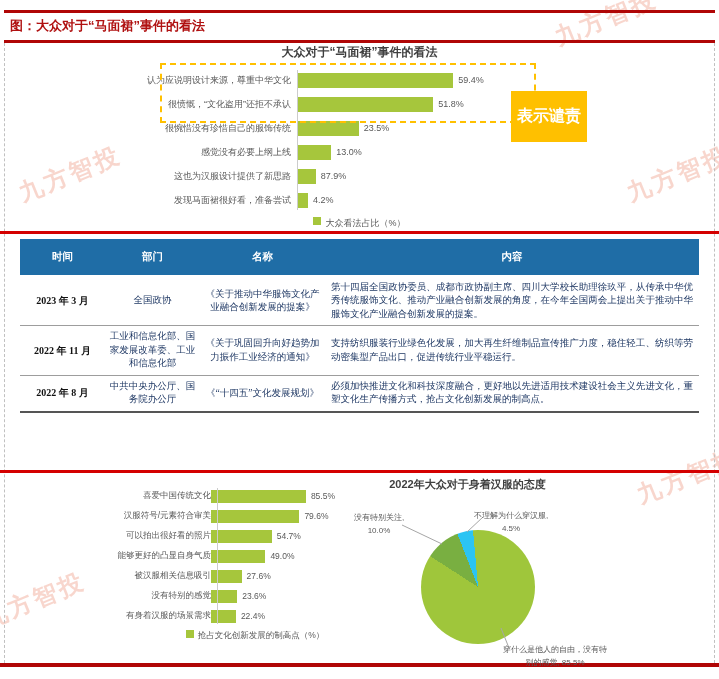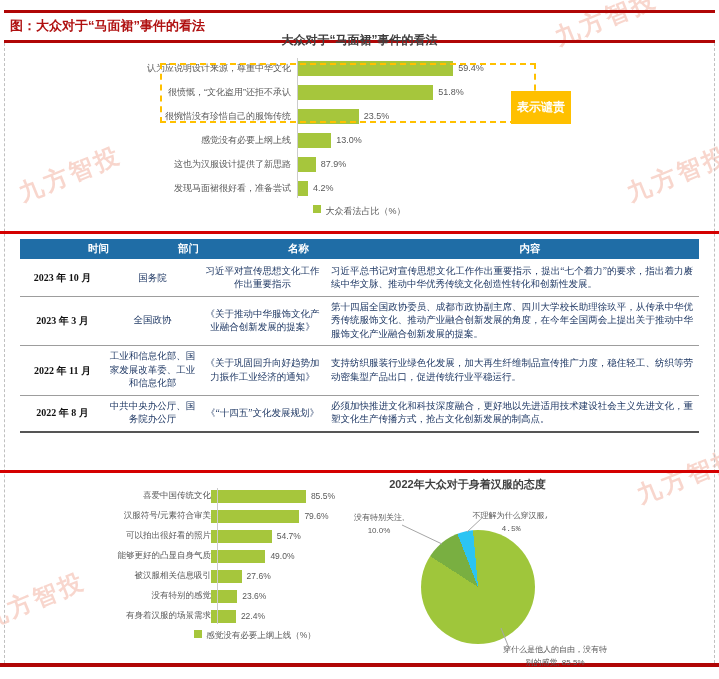--- a/index.html
+++ b/index.html
@@ -17,39 +17,39 @@
   .rule-bottom{top:663px;left:0;right:0;height:4px;}
   
   .caption{position:absolute;top:17px;left:10px;font-size:13px;font-weight:bold;color:#b01111;}
   
   .pb-l{position:absolute;left:4px;top:43px;height:620px;border-left:1px dashed #c0c0c0;}
   .pb-r{position:absolute;right:4px;top:43px;height:620px;border-right:1px dashed #c0c0c0;}
   
   .wm{position:absolute;font-size:24px;font-weight:bold;letter-spacing:3px;
       color:rgba(238,152,131,0.40);transform:rotate(-22deg);white-space:nowrap;z-index:0;pointer-events:none;}
   
-  .c1{position:absolute;top:32px;left:6px;width:707px;z-index:1;}
+  .c1{position:absolute;top:44px;left:6px;width:707px;z-index:1;}
   .c1-title{text-align:center;font-size:12px;font-weight:bold;color:#3f3f3f;}
   .c1-rows{position:relative;margin-top:7px;}
   .c1-axis{position:absolute;left:291px;top:2px;bottom:2px;width:1px;background:#cccccc;}
   .c1-row{display:flex;align-items:center;height:24px;}
   .c1-label{width:285px;text-align:right;padding-right:6px;font-size:9px;color:#595959;white-space:nowrap;}
   .c1-bar{height:15px;}
   .c1-val{margin-left:5px;font-size:9px;color:#595959;}
   .legend{display:flex;align-items:flex-start;justify-content:center;font-size:9px;color:#595959;margin-top:5px;}
   .legend .sq{width:8px;height:8px;display:inline-block;margin-right:4px;background:var(--bar-green);}
   .c1-dashbox{position:absolute;left:160px;top:63px;width:372px;height:56px;
       border:2px dashed var(--annotation-yellow);z-index:2;}
-  .c1-badge{position:absolute;left:511px;top:91px;padding:8px 6px;font-size:12px;font-weight:bold;
+  .c1-badge{position:absolute;left:511px;top:91px;padding:15px 6px;font-size:16px;font-weight:bold;
       color:#ffffff;background:var(--annotation-yellow);z-index:3;}
   
   .tbl{position:absolute;top:239px;left:20px;width:679px;z-index:1;
        font-family:"Liberation Serif","DejaVu Serif",serif;}
-  .t-head{display:flex;align-items:center;height:20px;background:var(--table-header-blue);
-       color:#ffffff;font-weight:bold;font-size:10.5px;padding-left:36px;}
+  .t-head{display:flex;align-items:center;height:36px;background:var(--table-header-blue);
+       color:#ffffff;font-weight:bold;font-size:10.5px;}
   .t-head span{text-align:center;}
   .tc1{width:85px;flex:none;}
   .tc2{width:95px;flex:none;}
   .tc3{width:125px;flex:none;}
   .tc4{flex:1;padding:0 6px;}
   .t-body{margin-top:2px;}
   .t-row{display:flex;align-items:center;padding:4px 0;border-bottom:1px solid #9d9d9d;
        font-size:9.5px;color:#1f3864;line-height:1.42;}
   .t-row:last-child{border-bottom:2px solid #555555;}
   .t-row .tc1{font-weight:bold;color:#111111;text-align:center;font-size:10px;}
@@ -64,21 +64,21 @@
   .c2-label{width:205px;text-align:right;padding-right:0;font-size:8.5px;color:#595959;white-space:nowrap;}
   .c2-bar{height:13px;}
   .c2-val{margin-left:5px;font-size:8.5px;color:#595959;}
   .c2 .legend{margin-top:4px;position:relative;left:64px;width:370px;justify-content:center;font-size:8.5px;}
   
   .pie-wrap{position:absolute;top:477px;left:380px;width:334px;height:195px;z-index:1;overflow:visible;}
   .pie-title{position:absolute;left:0;top:0;width:175px;text-align:center;font-size:11px;font-weight:bold;color:#3f3f3f;}
   .pie{position:absolute;left:41px;top:53px;width:114px;height:114px;border-radius:50%;}
   .pie-lines{position:absolute;left:0;top:0;width:334px;height:195px;}
   .pie-lbl{position:absolute;font-size:8px;color:#595959;text-align:center;line-height:1.6;}
-  .pl-top{left:85px;top:33px;width:92px;font-family:Liberation Mono, monospace;}
+  .pl-top{left:85px;top:33px;width:92px;}
   .pl-left{left:-27px;top:35px;width:52px;}
   .pl-bottom{left:122px;top:167px;width:106px;}
 </style>
 </head>
 <body>
 
 <div class="wm" style="left:552px;top:2px;">九方智投</div>
 <div class="wm" style="left:16px;top:158px;">九方智投</div>
 <div class="wm" style="left:624px;top:158px;">九方智投</div>
 <div class="wm" style="left:634px;top:460px;">九方智投</div>
@@ -138,26 +138,20 @@
 
 <div class="tbl">
   <div class="t-head">
     <span class="tc1">时间</span>
     <span class="tc2">部门</span>
     <span class="tc3">名称</span>
     <span class="tc4">内容</span>
   </div>
   <div class="t-body" id="t-body">
       <div class="t-row">
-        <span class="tc1">2023 年 10 月</span>
-        <span class="tc2">国务院</span>
-        <span class="tc3">习近平对宣传思想文化工作作出重要指示</span>
-        <span class="tc4">习近平总书记对宣传思想文化工作作出重要指示，提出“七个着力”的要求，指出着力赓续中华文脉、推动中华优秀传统文化创造性转化和创新性发展。</span>
-      </div>
-      <div class="t-row">
         <span class="tc1">2023 年 3 月</span>
         <span class="tc2">全国政协</span>
         <span class="tc3">《关于推动中华服饰文化产业融合创新发展的提案》</span>
         <span class="tc4">第十四届全国政协委员、成都市政协副主席、四川大学校长助理徐玖平，从传承中华优秀传统服饰文化、推动产业融合创新发展的角度，在今年全国两会上提出关于推动中华服饰文化产业融合创新发展的提案。</span>
       </div>
       <div class="t-row">
         <span class="tc1">2022 年 11 月</span>
         <span class="tc2">工业和信息化部、国家发展改革委、工业和信息化部</span>
         <span class="tc3">《关于巩固回升向好趋势加力振作工业经济的通知》</span>
         <span class="tc4">支持纺织服装行业绿色化发展，加大再生纤维制品宣传推广力度，稳住轻工、纺织等劳动密集型产品出口，促进传统行业平稳运行。</span>
@@ -205,21 +199,21 @@
         <span class="c2-val">23.6%</span>
       </div>
       <div class="c2-row">
         <span class="c2-label">有身着汉服的场景需求</span>
         <div class="c2-bar" style="width: 24.9px; background: rgb(166, 198, 60);"></div>
         <span class="c2-val">22.4%</span>
       </div>
     </div>
   <div class="legend">
     <span class="sq"></span>
-    <span>感觉没有必要上纲上线（%）</span>
+    <span>抢占文化创新发展的制高点（%）</span>
   </div>
 </div>
 
 <div class="pie-wrap">
   <div class="pie-title">2022年大众对于身着汉服的态度</div>
   <div class="pie" id="pie" style="background: conic-gradient(from -57.2deg, rgb(121, 175, 65) 0deg, rgb(121, 175, 65) 36deg, rgb(43, 196, 243) 36deg, rgb(43, 196, 243) 52.2deg, rgb(159, 198, 59) 52.2deg, rgb(159, 198, 59) 360deg);"></div>
   <svg class="pie-lines" viewBox="0 0 334 195">
     <line x1="87" y1="55" x2="103" y2="40" stroke="#a6a6a6" stroke-width="1"></line>
     <line x1="22" y1="48" x2="62" y2="67" stroke="#a6a6a6" stroke-width="1"></line>
     <line x1="121" y1="151" x2="129" y2="171" stroke="#a6a6a6" stroke-width="1"></line>

